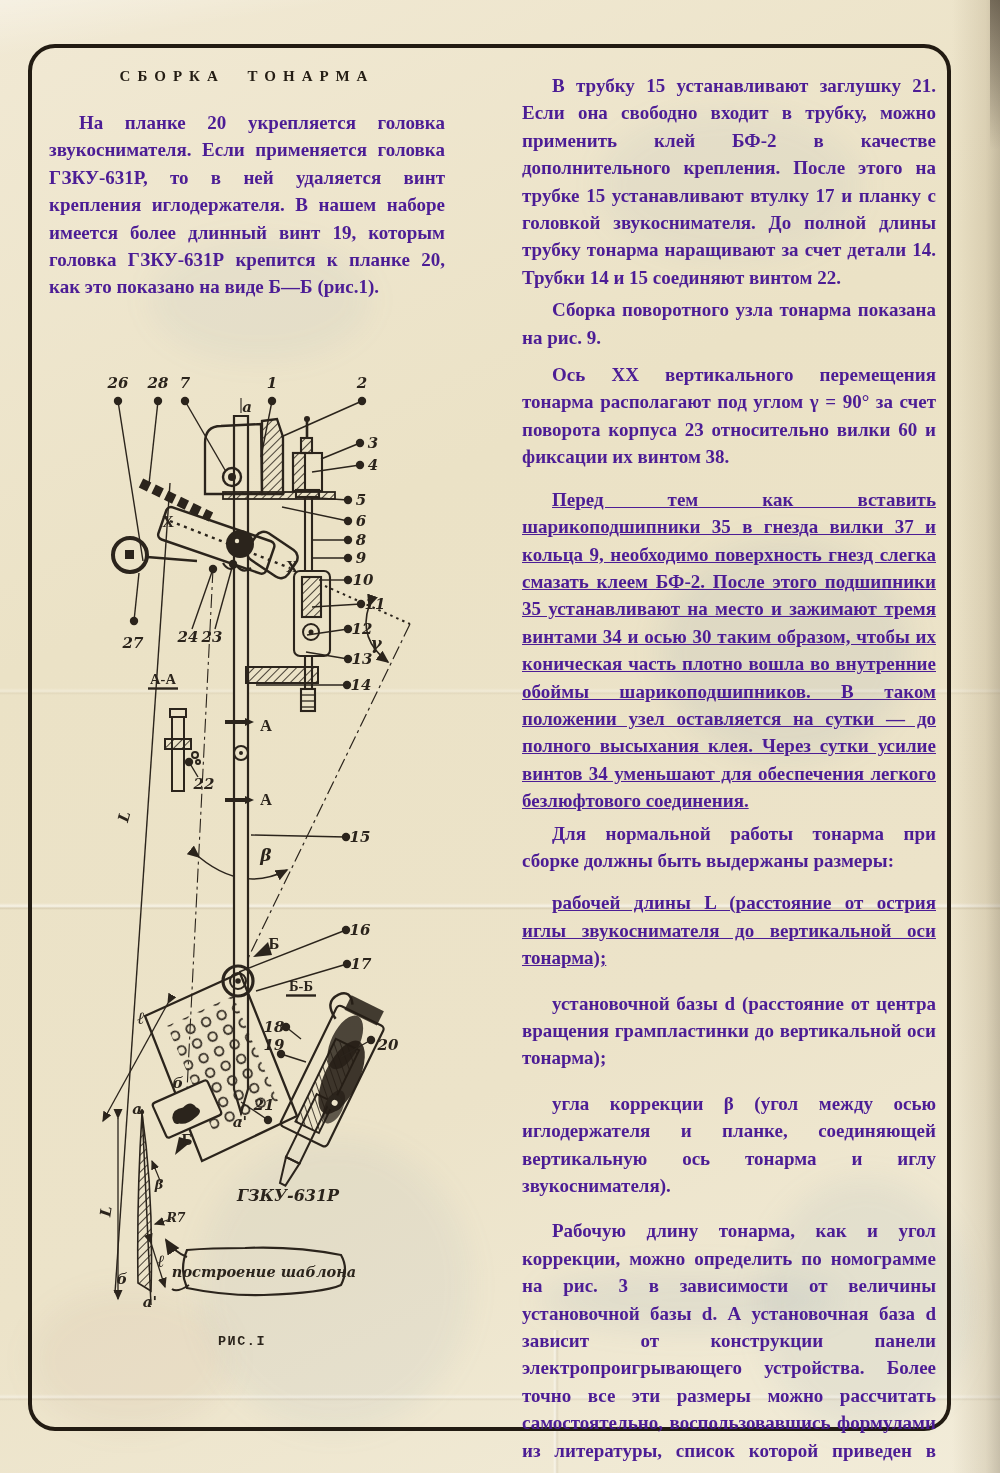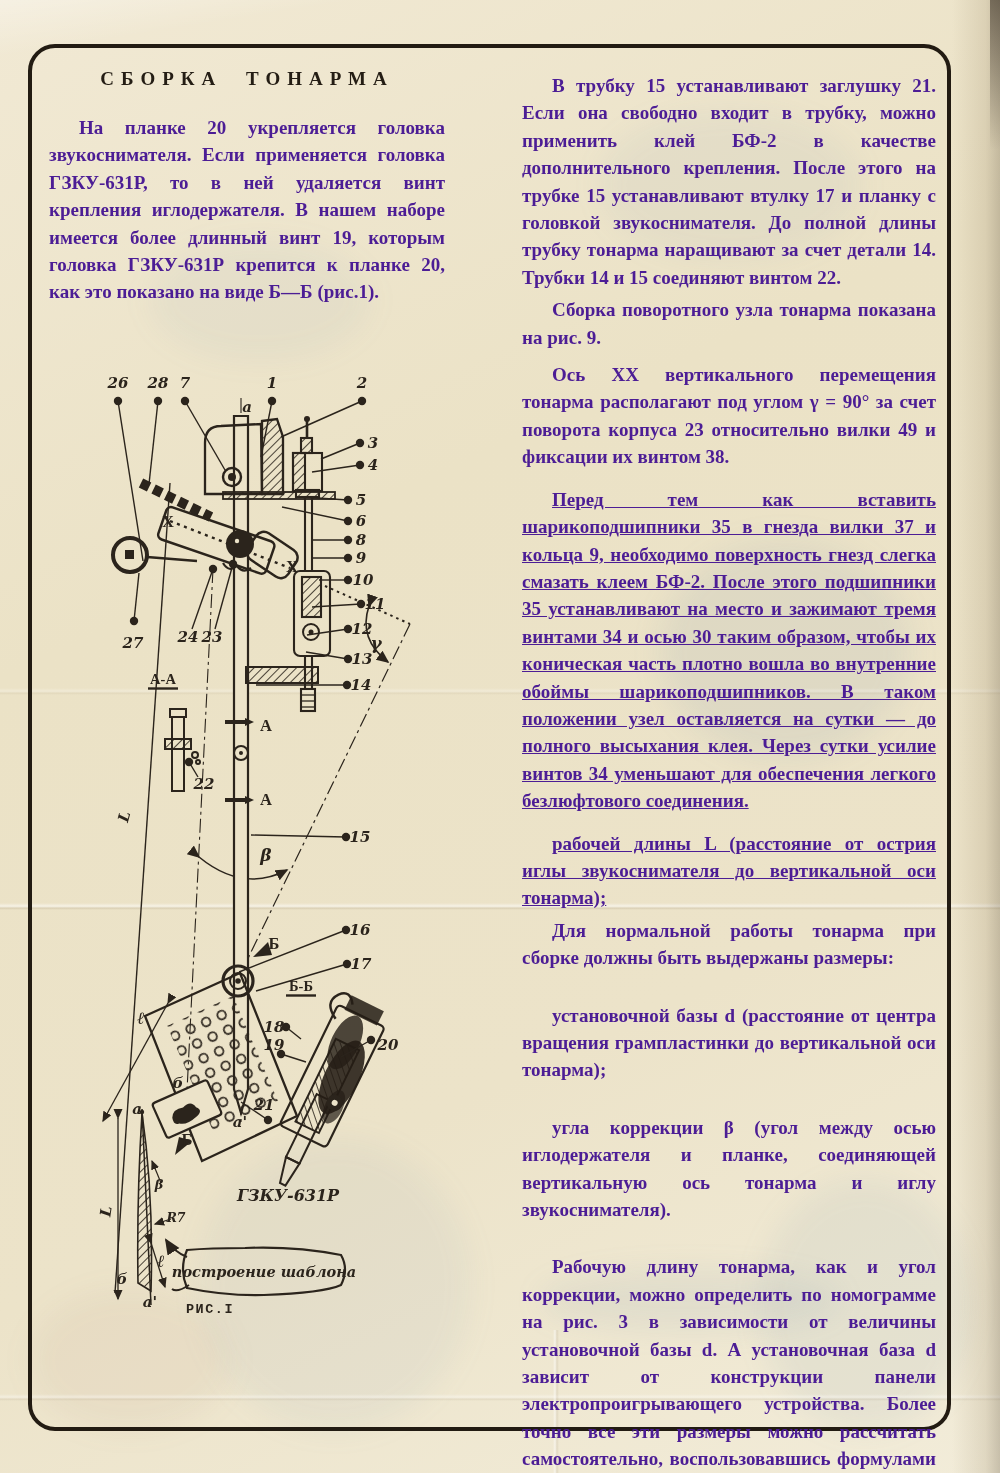--- a/index.html
+++ b/index.html
@@ -17,29 +17,29 @@
     background:linear-gradient(90deg,rgba(140,120,85,0),rgba(140,120,85,.18) 70%,rgba(90,75,50,.28));}
   .tear-tr{position:absolute;top:0;right:0;width:10px;height:150px;background:linear-gradient(180deg,rgba(40,30,20,.55),rgba(40,30,20,0));pointer-events:none;}
   .wrinkle-tl{position:absolute;left:-40px;top:-60px;width:420px;height:150px;transform:rotate(-9deg);
     background:linear-gradient(180deg,rgba(255,255,255,.55),rgba(255,255,255,0) 60%);pointer-events:none;}
 
   .frame{position:absolute;left:28px;top:44px;width:915px;height:1379px;
     border:4.5px solid #221b12;border-radius:27px;pointer-events:none;}
 
   .leftcol{position:absolute;left:49px;top:68px;width:396px;}
   .rightcol{position:absolute;left:522px;top:72px;width:414px;}
-  .title{font-size:19px;font-weight:700;letter-spacing:7px;word-spacing:12px;
+  .title{font-size:15px;font-weight:700;letter-spacing:7px;word-spacing:12px;
     text-align:center;color:#241d14;margin:0 0 2px 0;}
   .p{font-size:19px;line-height:27.4px;font-weight:700;text-align:justify;
     text-indent:30px;margin:0;color:#4c1d95;}
   .leftcol .p{margin-top:24px;}
-  .g-sm{margin-top:5px;} .g-md{margin-top:10px;} .g-lg{margin-top:15px;text-decoration:underline;} .g-xl{margin-top:30px;}
+  .g-sm{margin-top:5px;} .g-md{margin-top:10px;} .g-lg{margin-top:15px;text-decoration:underline;} .g-xl{margin-top:18px;}
 
   .figwrap{position:absolute;left:75px;top:371px;width:400px;height:990px;}
-  .fig-caption{position:absolute;left:186px;top:1302px;width:80px;text-align:left;
+  .fig-caption{position:absolute;left:186px;top:1334px;width:80px;text-align:right;
     font-family:"Liberation Mono",monospace;font-size:13.5px;font-weight:700;
     letter-spacing:1.5px;color:#2b241c;}
 
   svg text{fill:#2b241c;}
   .cnum{font-family:"DejaVu Serif",serif;font-style:italic;font-weight:700;font-size:15px;text-anchor:middle;}
   .lb{font-family:"Liberation Serif",serif;font-weight:700;font-size:16.5px;text-anchor:middle;}
   .lsec{font-family:"Liberation Serif",serif;font-weight:700;font-size:14.5px;text-anchor:middle;}
   .lit{font-family:"DejaVu Serif",serif;font-style:italic;font-weight:700;font-size:15px;text-anchor:middle;}
   .lits{font-family:"DejaVu Serif",serif;font-style:italic;font-weight:700;font-size:12.5px;text-anchor:middle;}
   .lgr{font-family:"DejaVu Serif",serif;font-style:italic;font-weight:700;font-size:17px;text-anchor:middle;}
@@ -68,24 +68,24 @@
 <div class="frame"></div>
 
 <div class="leftcol">
   <div class="title">СБОРКА ТОНАРМА</div>
   <p class="p">На планке 20 укрепляется головка звукоснимателя. Если применяется головка ГЗКУ-631Р, то в ней удаляется винт крепления иглодержателя. В нашем наборе имеется более длинный винт 19, которым головка ГЗКУ-631Р крепится к планке 20, как это показано на виде Б—Б (рис.1).</p>
 </div>
 
 <div class="rightcol">
   <p class="p">В трубку 15 устанавливают заглушку 21. Если она свободно входит в трубку, можно применить клей БФ-2 в качестве дополнительного крепления. После этого на трубке 15 устанавливают втулку 17 и планку с головкой звукоснимателя. До полной длины трубку тонарма наращивают за счет детали 14. Трубки 14 и 15 соединяют винтом 22.</p>
   <p class="p g-sm">Сборка поворотного узла тонарма показана на рис. 9.</p>
-  <p class="p g-md">Ось XX вертикального перемещения тонарма располагают под углом γ = 90° за счет поворота корпуса 23 относительно вилки 49 и фиксации их винтом 38.</p>
+  <p class="p g-md">Ось XX вертикального перемещения тонарма располагают под углом γ = 90° за счет поворота корпуса 23 относительно вилки 60 и фиксации их винтом 38.</p>
   <p class="p g-lg">Перед тем как вставить шарикоподшипники 35 в гнезда вилки 37 и кольца 9, необходимо поверхность гнезд слегка смазать клеем БФ-2. После этого подшипники 35 устанавливают на место и зажимают тремя винтами 34 и осью 30 таким образом, чтобы их коническая часть плотно вошла во внутренние обоймы шарикоподшипников. В таком положении узел оставляется на сутки — до полного высыхания клея. Через сутки усилие винтов 34 уменьшают для обеспечения легкого безлюфтового соединения.</p>
+  <p class="p g-sm">Для нормальной работы тонарма при сборке должны быть выдержаны размеры:</p>
   <p class="p g-lg">рабочей длины L (расстояние от острия иглы звукоснимателя до вертикальной оси тонарма);</p>
-  <p class="p g-sm">Для нормальной работы тонарма при сборке должны быть выдержаны размеры:</p>
   <p class="p g-xl">установочной базы d (расстояние от центра вращения грампластинки до вертикальной оси тонарма);</p>
   <p class="p g-xl">угла коррекции β (угол между осью иглодержателя и планке, соединяющей вертикальную ось тонарма и иглу звукоснимателя).</p>
   <p class="p g-xl">Рабочую длину тонарма, как и угол коррекции, можно определить по номограмме на рис. 3 в зависимости от величины установочной базы d. А установочная база d зависит от конструкции панели электропроигрывающего устройства. Более точно все эти размеры можно рассчитать самостоятельно, воспользовавшись формулами из литературы, список которой приведен в конце описания.</p>
 </div>
 
 <div class="figwrap">
 <svg width="400" height="990" viewBox="0 0 400 990">
   <defs>
     <pattern id="hatch" width="6" height="6" patternUnits="userSpaceOnUse" patternTransform="rotate(45)">
       <line x1="0" y1="0" x2="0" y2="6" stroke="#2b241c" stroke-width="1.7"></line>

